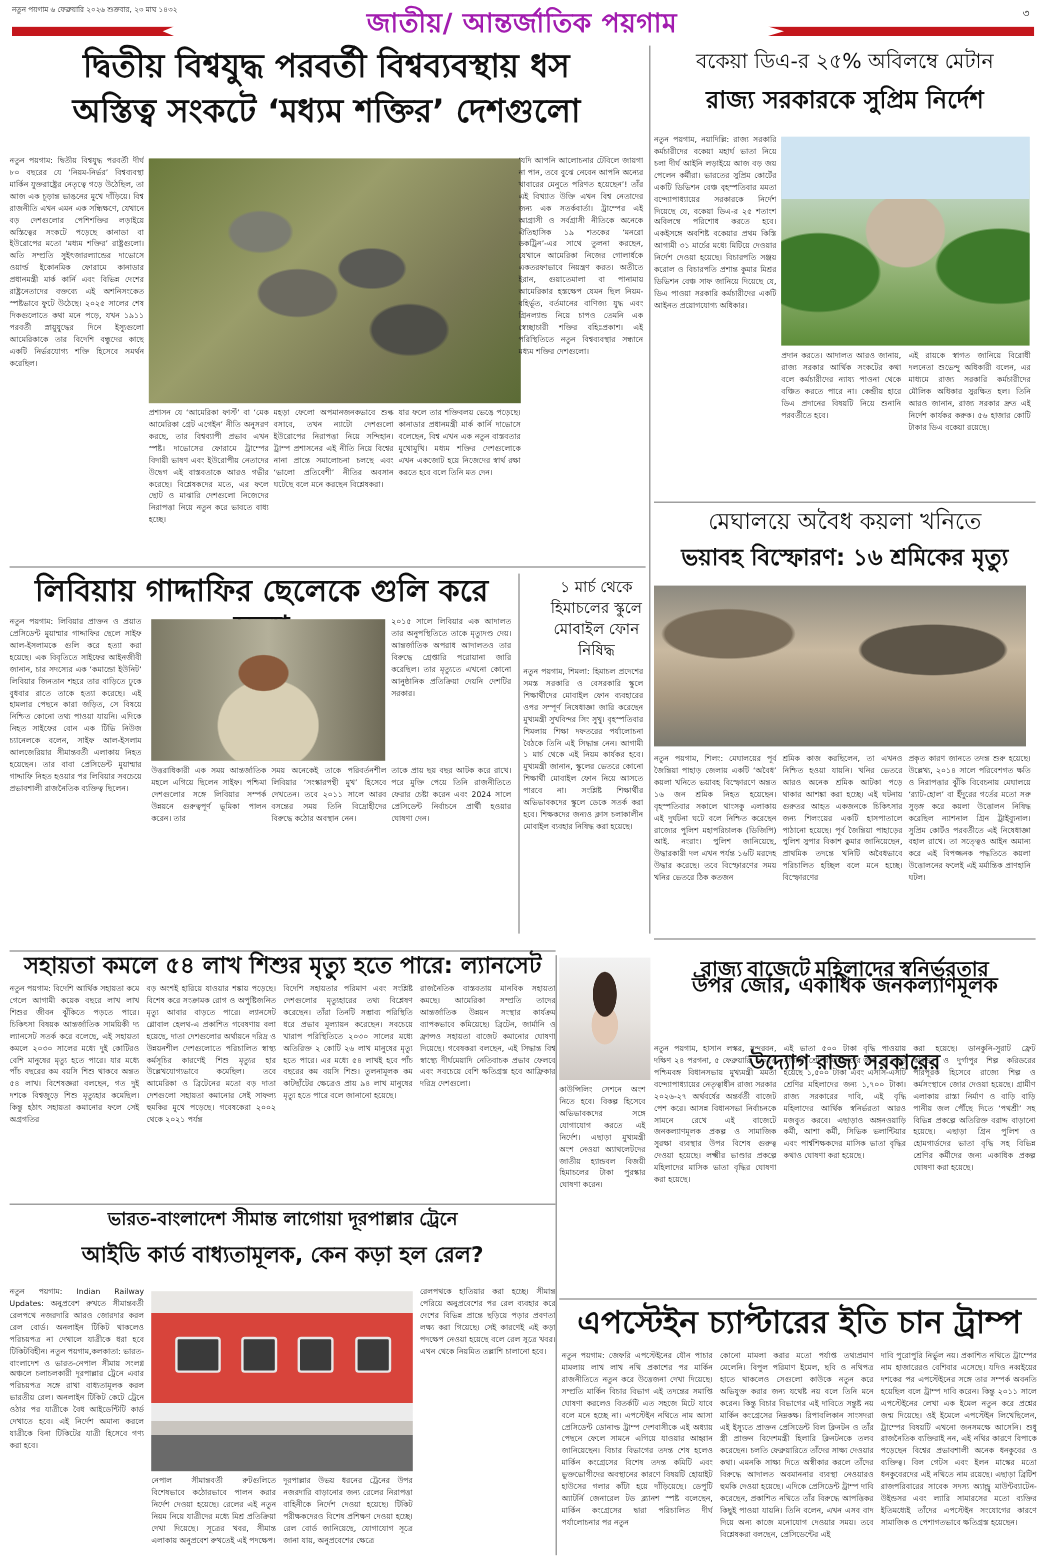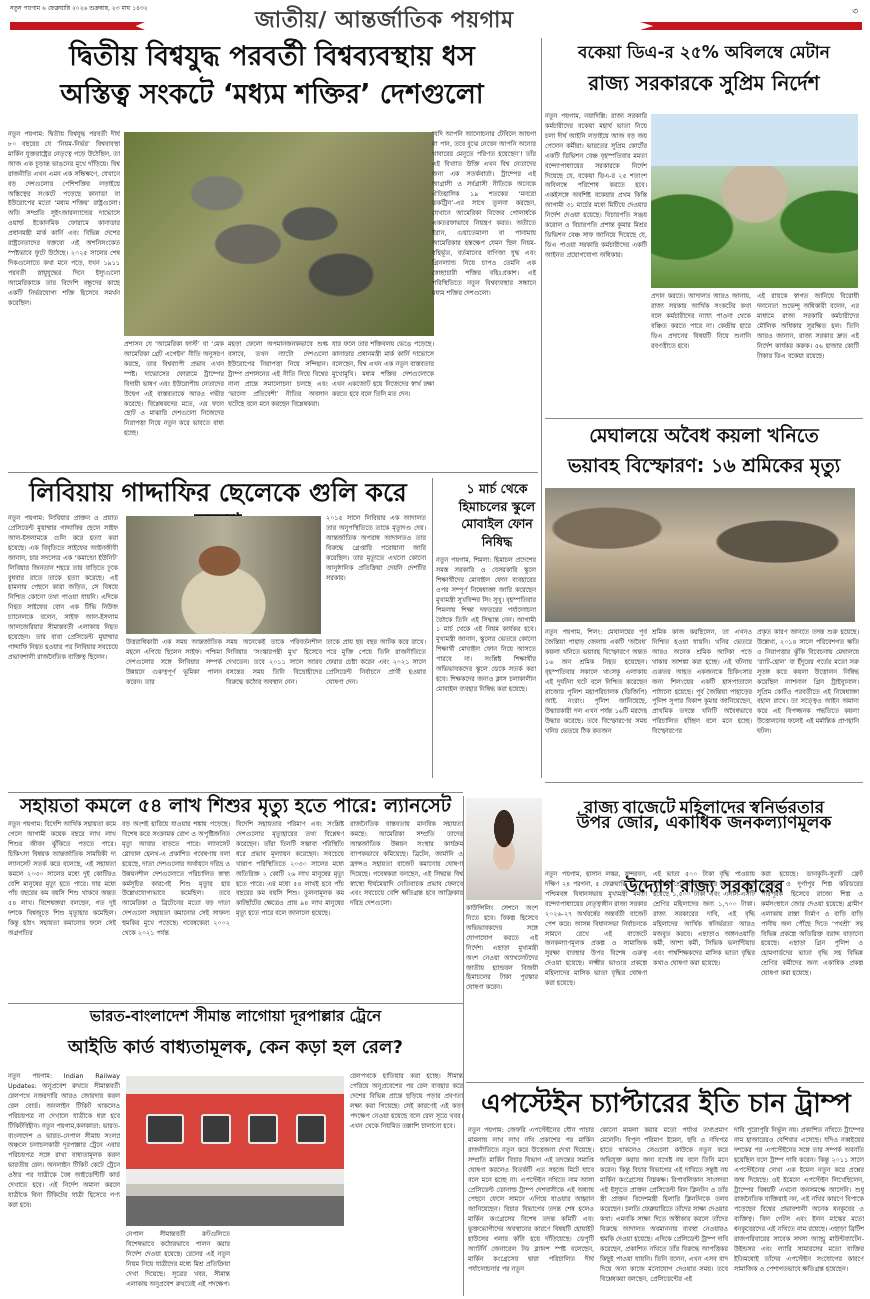--- a/index.html
+++ b/index.html
@@ -1,20 +1,20 @@
 <!DOCTYPE html>
 <html><head>
 <meta charset="utf-8">
 <style>
 *{box-sizing:border-box;margin:0;padding:0}
 body{width:870px;height:1299px;background:#fff;font-family:"DejaVu Sans","Liberation Sans",sans-serif;color:#111;position:relative;overflow:hidden}
 .abs{position:absolute}
 .masthead{left:0;top:0;width:870px;height:36px}
 .mast-date{left:10px;top:3px;font-size:6px;color:#222;white-space:nowrap}
-.mast-title{left:255px;top:2px;width:360px;font-size:22px;font-weight:bold;letter-spacing:0.5px;color:#404040}
+.mast-title{left:255px;top:2px;width:360px;text-align:center;font-size:22px;font-weight:bold;letter-spacing:0.5px;color:#a21caf}
 .mast-page{right:12px;top:4px;font-size:9px}
 .ribbon{height:8px;background:#c4161c;top:22px}
 .rib-l{left:10px;width:135px;clip-path:polygon(0 0,100% 0,93% 50%,100% 100%,0 100%)}
 .rib-r{left:640px;width:222px;clip-path:polygon(0 0,100% 0,100% 100%,0 100%,6% 50%)}
 .hl{font-weight:bold;color:#111;text-align:center;line-height:1.18}
 .body{font-size:6.4px;line-height:1.55;color:#222;text-align:justify}
 .col{overflow:hidden}
 .rule-h{height:1px;background:#888}
 .rule-v{width:1px;background:#888}
 .photo{overflow:hidden}
@@ -38,21 +38,21 @@
  radial-gradient(ellipse at 20% 30%,#7a6d5a 0 15%,transparent 16%),
  radial-gradient(ellipse at 75% 40%,#5d5548 0 18%,transparent 19%),
  linear-gradient(180deg,#8d8a80,#c9b9a0 40%,#a89880 70%,#7c7a70);}
 .ph-child{background:
  radial-gradient(ellipse at 50% 30%,#3a2a22 0 18%,transparent 19%),
  radial-gradient(ellipse at 50% 55%,#e2c8b4 0 20%,transparent 21%),
  linear-gradient(180deg,#f2f2f2,#e6e2de 50%,#cfc9c4);}
 .ph-train{background:
  linear-gradient(180deg,#e9e7e4 0 12%,#d8443b 12% 62%,#ececec 62% 72%,#c9c5bf 72% 80%,#6a6a6a 80%);}
 .win{position:absolute;background:#3a3a3a;border:2px solid #e8e8e8;border-radius:3px}
-.sub-hl{font-weight:bold}
+.sub-hl{font-weight:normal}
 </style>
 </head>
 <body>
 
 <div class="abs masthead">
   <div class="abs mast-date">নতুন পয়গাম ৬ ফেব্রুয়ারি ২০২৬ শুক্রবার, ২৩ মাঘ ১৪৩২</div>
   <div class="abs ribbon rib-l"></div>
   <div class="abs mast-title">জাতীয়/ আন্তর্জাতিক পয়গাম</div>
   <div class="abs ribbon rib-r"></div>
   <div class="abs mast-page">৩</div>
@@ -69,21 +69,21 @@
   <div class="abs body col" style="left:424px;top:92px;width:104px;height:335px">‘যদি আপনি আলোচনার টেবিলে জায়গা না পান, তবে বুঝে নেবেন আপনি অন্যের খাবারের মেনুতে পরিণত হয়েছেন’! তাঁর এই বিখ্যাত উক্তি এখন বিশ্ব নেতাদের জন্য এক সতর্কবার্তা। ট্রাম্পের এই আগ্রাসী ও সর্বগ্রাসী নীতিকে অনেকে ঐতিহাসিক ১৯ শতকের ‘মনরো ডকট্রিন’-এর সাথে তুলনা করছেন, যেখানে আমেরিকা নিজের গোলার্ধকে একতরফাভাবে নিয়ন্ত্রণ করত। অতীতে ইরান, গুয়াতেমালা বা পানামায় আমেরিকার হস্তক্ষেপ যেমন ছিল নিয়ম-বহির্ভূত, বর্তমানের বাণিজ্য যুদ্ধ এবং গ্রিনল্যান্ড নিয়ে চাপও তেমনি এক স্বেচ্ছাচারী শক্তির বহিঃপ্রকাশ। এই পরিস্থিতিতে নতুন বিশ্বব্যবস্থার সন্ধানে মধ্যম শক্তির দেশগুলো।</div>
 </div>
 
 <div class="abs rule-v" style="left:541px;top:38px;height:740px"></div>
 
 <div class="abs" style="left:545px;top:40px;width:318px;height:375px">
   <div class="abs hl sub-hl" style="left:0;top:2px;width:318px;font-size:17px;">বকেয়া ডিএ-র ২৫% অবিলম্বে মেটান</div>
   <div class="abs hl" style="left:0;top:32px;width:318px;font-size:20px;">রাজ্য সরকারকে সুপ্রিম নির্দেশ</div>
   <div class="abs body col" style="left:0;top:72px;width:102px;height:300px">নতুন পয়গাম, নয়াদিল্লি: রাজ্য সরকারি কর্মচারীদের বকেয়া মহার্ঘ ভাতা নিয়ে চলা দীর্ঘ আইনি লড়াইয়ে আজ বড় জয় পেলেন কর্মীরা। ভারতের সুপ্রিম কোর্টের একটি ডিভিশন বেঞ্চ বৃহস্পতিবার মমতা বন্দ্যোপাধ্যায়ের সরকারকে নির্দেশ দিয়েছে যে, বকেয়া ডিএ-র ২৫ শতাংশ অবিলম্বে পরিশোধ করতে হবে। একইসঙ্গে অবশিষ্ট বকেয়ার প্রথম কিস্তি আগামী ৩১ মার্চের মধ্যে মিটিয়ে দেওয়ার নির্দেশ দেওয়া হয়েছে। বিচারপতি সঞ্জয় করোল ও বিচারপতি প্রশান্ত কুমার মিশ্রর ডিভিশন বেঞ্চ সাফ জানিয়ে দিয়েছে যে, ডিএ পাওয়া সরকারি কর্মচারীদের একটি আইনত প্রয়োগযোগ্য অধিকার।</div>
   <div class="abs photo ph-court" style="left:106px;top:74px;width:207px;height:174px"></div>
-  <div class="abs body col" style="left:106px;top:252px;width:100px;height:120px">প্রদান করতে। আদালত আরও জানায়, রাজ্য সরকার আর্থিক সংকটের কথা বলে কর্মচারীদের ন্যায্য পাওনা থেকে বঞ্চিত করতে পারে না। কেন্দ্রীয় হারে ডিএ প্রদানের বিষয়টি নিয়ে শুনানি রবণত্তীতে হবে।</div>
+  <div class="abs body col" style="left:106px;top:252px;width:100px;height:120px">প্রদান করতে। আদালত আরও জানায়, রাজ্য সরকার আর্থিক সংকটের কথা বলে কর্মচারীদের ন্যায্য পাওনা থেকে বঞ্চিত করতে পারে না। কেন্দ্রীয় হারে ডিএ প্রদানের বিষয়টি নিয়ে শুনানি পরবর্তীতে হবে।</div>
   <div class="abs body col" style="left:212px;top:252px;width:102px;height:120px">এই রায়কে স্বাগত জানিয়ে বিরোধী দলনেতা শুভেন্দু অধিকারী বলেন, এর মাধ্যমে রাজ্য সরকারি কর্মচারীদের মৌলিক অধিকার সুরক্ষিত হল। তিনি আরও জানান, রাজ্য সরকার দ্রুত এই নির্দেশ কার্যকর করুক। ৫৬ হাজার কোটি টাকার ডিএ বকেয়া রয়েছে।</div>
 </div>
 
 <div class="abs rule-h" style="left:545px;top:418px;width:318px"></div>
 
 <div class="abs" style="left:545px;top:420px;width:318px;height:358px">
   <div class="abs hl sub-hl" style="left:0;top:4px;width:318px;font-size:19px;">মেঘালয়ে অবৈধ কয়লা খনিতে</div>
   <div class="abs hl" style="left:0;top:34px;width:318px;font-size:19px;">ভয়াবহ বিস্ফোরণ: ১৬ শ্রমিকের মৃত্যু</div>
   <div class="abs photo ph-mine" style="left:0;top:68px;width:310px;height:134px"></div>
   <div class="abs body col" style="left:0;top:208px;width:102px;height:148px">নতুন পয়গাম, শিলং: মেঘালয়ের পূর্ব জৈন্তিয়া পাহাড় জেলায় একটি ‘অবৈধ’ কয়লা খনিতে ভয়াবহ বিস্ফোরণে অন্তত ১৬ জন শ্রমিক নিহত হয়েছেন। বৃহস্পতিবার সকালে থাংসকু এলাকায় এই দুর্ঘটনা ঘটে বলে নিশ্চিত করেছেন রাজ্যের পুলিশ মহাপরিচালক (ডিজিপি) আই. নংরাং। পুলিশ জানিয়েছে, উদ্ধারকারী দল এখন পর্যন্ত ১৬টি মরদেহ উদ্ধার করেছে। তবে বিস্ফোরণের সময় খনির ভেতরে ঠিক কতজন</div>
@@ -92,21 +92,21 @@
 </div>
 
 <div class="abs rule-h" style="left:8px;top:472px;width:530px"></div>
 
 <div class="abs" style="left:8px;top:476px;width:420px;height:290px">
   <div class="abs hl" style="left:0;top:2px;width:420px;font-size:25px;">লিবিয়ায় গাদ্দাফির ছেলেকে গুলি করে হত্যা</div>
   <div class="abs body col" style="left:0;top:38px;width:110px;height:248px">নতুন পয়গাম: লিবিয়ার প্রাক্তন ও প্রয়াত প্রেসিডেন্ট মুয়াম্মার গাদ্দাফির ছেলে সাইফ আল-ইসলামকে গুলি করে হত্যা করা হয়েছে। এক বিবৃতিতে সাইফের আইনজীবী জানান, চার সদস্যের এক ‘কমান্ডো ইউনিট’ লিবিয়ার জিনতান শহরে তার বাড়িতে ঢুকে বুধবার রাতে তাকে হত্যা করেছে। এই হামলার পেছনে কারা জড়িত, সে বিষয়ে নিশ্চিত কোনো তথ্য পাওয়া যায়নি। এদিকে নিহত সাইফের বোন এক টিভি নিউজ চ্যানেলকে বলেন, সাইফ আল-ইসলাম আলজেরিয়ার সীমান্তবর্তী এলাকায় নিহত হয়েছেন। তার বাবা প্রেসিডেন্ট মুয়াম্মার গাদ্দাফি নিহত হওয়ার পর লিবিয়ার সবচেয়ে প্রভাবশালী রাজনৈতিক ব্যক্তিত্ব ছিলেন।</div>
   <div class="abs photo ph-man" style="left:118px;top:40px;width:195px;height:118px"></div>
   <div class="abs body col" style="left:118px;top:162px;width:96px;height:124px">উত্তরাধিকারী এক সময় আন্তর্জাতিক মহলে এগিয়ে ছিলেন সাইফ। পশ্চিমা দেশগুলোর সঙ্গে লিবিয়ার সম্পর্ক উন্নয়নে গুরুত্বপূর্ণ ভূমিকা পালন করেন। তার</div>
   <div class="abs body col" style="left:218px;top:162px;width:96px;height:124px">সময় অনেকেই তাকে পরিবর্তনশীল লিবিয়ার ‘সংস্কারপন্থী মুখ’ হিসেবে দেখতেন। তবে ২০১১ সালে আরব বসন্তের সময় তিনি বিদ্রোহীদের বিরুদ্ধে কঠোর অবস্থান নেন।</div>
-  <div class="abs body col" style="left:318px;top:162px;width:100px;height:124px">তাকে প্রায় ছয় বছর আটক করে রাখে। পরে মুক্তি পেয়ে তিনি রাজনীতিতে ফেরার চেষ্টা করেন এবং ২০২১ সালে প্রেসিডেন্ট নির্বাচনে প্রার্থী হওয়ার ঘোষণা দেন।</div>
+  <div class="abs body col" style="left:318px;top:162px;width:100px;height:124px">তাকে প্রায় ছয় বছর আটক করে রাখে। পরে মুক্তি পেয়ে তিনি রাজনীতিতে ফেরার চেষ্টা করেন এবং 2024 সালে প্রেসিডেন্ট নির্বাচনে প্রার্থী হওয়ার ঘোষণা দেন।</div>
   <div class="abs body col" style="left:318px;top:38px;width:100px;height:120px">২০১৫ সালে লিবিয়ার এক আদালত তার অনুপস্থিতিতে তাকে মৃত্যুদণ্ড দেয়। আন্তর্জাতিক অপরাধ আদালতও তার বিরুদ্ধে গ্রেপ্তারি পরোয়ানা জারি করেছিল। তার মৃত্যুতে এখনো কোনো আনুষ্ঠানিক প্রতিক্রিয়া দেয়নি দেশটির সরকার।</div>
 </div>
 
 <div class="abs rule-v" style="left:432px;top:478px;height:300px"></div>
 
 <div class="abs" style="left:436px;top:478px;width:100px;height:300px">
   <div class="abs hl sub-hl" style="left:11px;top:2px;width:100px;font-size:12.5px;line-height:1.4">১ মার্চ থেকে হিমাচলের স্কুলে মোবাইল ফোন নিষিদ্ধ</div>
   <div class="abs body col" style="left:0;top:78px;width:100px;height:220px">নতুন পয়গাম, শিমলা: হিমাচল প্রদেশের সমস্ত সরকারি ও বেসরকারি স্কুলে শিক্ষার্থীদের মোবাইল ফোন ব্যবহারের ওপর সম্পূর্ণ নিষেধাজ্ঞা জারি করেছেন মুখ্যমন্ত্রী সুখবিন্দর সিং সুখু। বৃহস্পতিবার শিমলায় শিক্ষা দফতরের পর্যালোচনা বৈঠকে তিনি এই সিদ্ধান্ত নেন। আগামী ১ মার্চ থেকে এই নিয়ম কার্যকর হবে। মুখ্যমন্ত্রী জানান, স্কুলের ভেতরে কোনো শিক্ষার্থী মোবাইল ফোন নিয়ে আসতে পারবে না। সংশ্লিষ্ট শিক্ষার্থীর অভিভাবকদের স্কুলে ডেকে সতর্ক করা হবে। শিক্ষকদের জন্যও ক্লাস চলাকালীন মোবাইল ব্যবহার নিষিদ্ধ করা হয়েছে।</div>
 </div>
 
@@ -139,20 +139,21 @@
   <div class="abs hl sub-hl" style="left:0;top:2px;width:455px;font-size:15px;font-weight:bold">ভারত-বাংলাদেশ সীমান্ত লাগোয়া দূরপাল্লার ট্রেনে</div>
   <div class="abs hl sub-hl" style="left:0;top:30px;width:455px;font-size:18px;font-weight:bold">আইডি কার্ড বাধ্যতামূলক, কেন কড়া হল রেল?</div>
   <div class="abs body col" style="left:0;top:66px;width:112px;height:222px">নতুন পয়গাম: Indian Railway Updates: অনুপ্রবেশ রুখতে সীমান্তবর্তী রেলপথে নজরদারি আরও জোরদার করল রেল বোর্ড। অনলাইন টিকিট থাকলেও পরিচয়পত্র না দেখালে যাত্রীকে ধরা হবে টিকিটবিহীন। নতুন পয়গাম,কলকাতা: ভারত-বাংলাদেশ ও ভারত-নেপাল সীমায় সংলগ্ন অঞ্চলে চলাচলকারী দূরপাল্লার ট্রেনে এবার পরিচয়পত্র সঙ্গে রাখা বাধ্যতামূলক করল ভারতীয় রেল। অনলাইন টিকিট কেটে ট্রেনে ওঠার পর যাত্রীকে বৈধ আইডেন্টিটি কার্ড দেখাতে হবে। এই নির্দেশ অমান্য করলে যাত্রীকে বিনা টিকিটের যাত্রী হিসেবে গণ্য করা হবে।</div>
   <div class="abs photo ph-train" style="left:118px;top:70px;width:218px;height:150px">
     <div class="win" style="left:20px;top:38px;width:38px;height:30px"></div>
     <div class="win" style="left:75px;top:38px;width:30px;height:30px"></div>
     <div class="win" style="left:122px;top:38px;width:30px;height:30px"></div>
     <div class="win" style="left:170px;top:38px;width:30px;height:30px"></div>
   </div>
   <div class="abs body col" style="left:118px;top:224px;width:104px;height:64px">নেপাল সীমান্তবর্তী রুটগুলিতে বিশেষভাবে কঠোরভাবে পালন করার নির্দেশ দেওয়া হয়েছে। রেলের এই নতুন নিয়ম নিয়ে যাত্রীদের মধ্যে মিশ্র প্রতিক্রিয়া দেখা দিয়েছে। সূত্রের খবর, সীমান্ত এলাকায় অনুপ্রবেশ রুখতেই এই পদক্ষেপ।</div>
+  <div class="abs body col" style="left:228px;top:224px;width:108px;height:64px">দূরপাল্লার উভয় ধরনের ট্রেনের উপর নজরদারি বাড়ানোর জন্য রেলের নিরাপত্তা বাহিনীকে নির্দেশ দেওয়া হয়েছে। টিকিট পরীক্ষকদেরও বিশেষ প্রশিক্ষণ দেওয়া হচ্ছে। রেল বোর্ড জানিয়েছে, যোগাযোগ সূত্রে জানা যায়, অনুপ্রবেশের ক্ষেত্রে</div>
   <div class="abs body col" style="left:342px;top:66px;width:113px;height:222px">রেলপথকে হাতিয়ার করা হচ্ছে। সীমান্ত পেরিয়ে অনুপ্রবেশের পর রেল ব্যবহার করে দেশের বিভিন্ন প্রান্তে ছড়িয়ে পড়ার প্রবণতা লক্ষ্য করা গিয়েছে। সেই কারণেই এই কড়া পদক্ষেপ নেওয়া হয়েছে বলে রেল সূত্রে খবর। এখন থেকে নিয়মিত তল্লাশি চালানো হবে।</div>
 </div>
 
 <div class="abs rule-v" style="left:463px;top:796px;height:500px"></div>
 <div class="abs rule-h" style="left:466px;top:1082px;width:398px"></div>
 
 <div class="abs" style="left:468px;top:1086px;width:396px;height:210px">
   <div class="abs hl" style="left:0;top:2px;width:396px;font-size:26px;">এপস্টেইন চ্যাপ্টারের ইতি চান ট্রাম্প</div>
   <div class="abs body col" style="left:0;top:40px;width:126px;height:166px">নতুন পয়গাম: জেফরি এপস্টেইনের যৌন পাচার মামলায় লাখ লাখ নথি প্রকাশের পর মার্কিন রাজনীতিতে নতুন করে উত্তেজনা দেখা দিয়েছে। সম্প্রতি মার্কিন বিচার বিভাগ এই তদন্তের সমাপ্তি ঘোষণা করলেও বিতর্কটি এত সহজে মিটে যাবে বলে মনে হচ্ছে না। এপস্টেইন নথিতে নাম আসা প্রেসিডেন্ট ডোনাল্ড ট্রাম্প দেশবাসীকে এই অধ্যায় পেছনে ফেলে সামনে এগিয়ে যাওয়ার আহ্বান জানিয়েছেন। বিচার বিভাগের তদন্ত শেষ হলেও মার্কিন কংগ্রেসের বিশেষ তদন্ত কমিটি এবং ভুক্তভোগীদের অবস্থানের কারণে বিষয়টি হোয়াইট হাউসের গলার কাঁটা হয়ে দাঁড়িয়েছে। ডেপুটি অ্যাটর্নি জেনারেল টড ব্ল্যানশ স্পষ্ট বলেছেন, মার্কিন কংগ্রেসের দ্বারা পরিচালিত দীর্ঘ পর্যালোচনার পর নতুন</div>
   <div class="abs body col" style="left:132px;top:40px;width:128px;height:166px">কোনো মামলা করার মতো পর্যাপ্ত তথ্যপ্রমাণ মেলেনি। বিপুল পরিমাণ ইমেল, ছবি ও নথিপত্র হাতে থাকলেও সেগুলো কাউকে নতুন করে অভিযুক্ত করার জন্য যথেষ্ট নয় বলে তিনি মনে করেন। কিন্তু বিচার বিভাগের এই দাবিতে সন্তুষ্ট নয় মার্কিন কংগ্রেসের নিম্নকক্ষ। রিপাবলিকান সাংসদরা এই ইস্যুতে প্রাক্তন প্রেসিডেন্ট বিল ক্লিনটন ও তাঁর স্ত্রী প্রাক্তন বিদেশমন্ত্রী হিলারি ক্লিনটনকে তলব করেছেন। চলতি ফেব্রুয়ারিতে তাঁদের সাক্ষ্য দেওয়ার কথা। এমনকি সাক্ষ্য দিতে অস্বীকার করলে তাঁদের বিরুদ্ধে আদালত অবমাননার ব্যবস্থা নেওয়ারও হুমকি দেওয়া হয়েছে। এদিকে প্রেসিডেন্ট ট্রাম্প দাবি করেছেন, প্রকাশিত নথিতে তাঁর বিরুদ্ধে আপত্তিকর কিছুই পাওয়া যায়নি। তিনি বলেন, এখন এসব বাদ দিয়ে অন্য কাজে মনোযোগ দেওয়ার সময়। তবে বিশ্লেষকরা বলছেন, প্রেসিডেন্টের এই</div>

